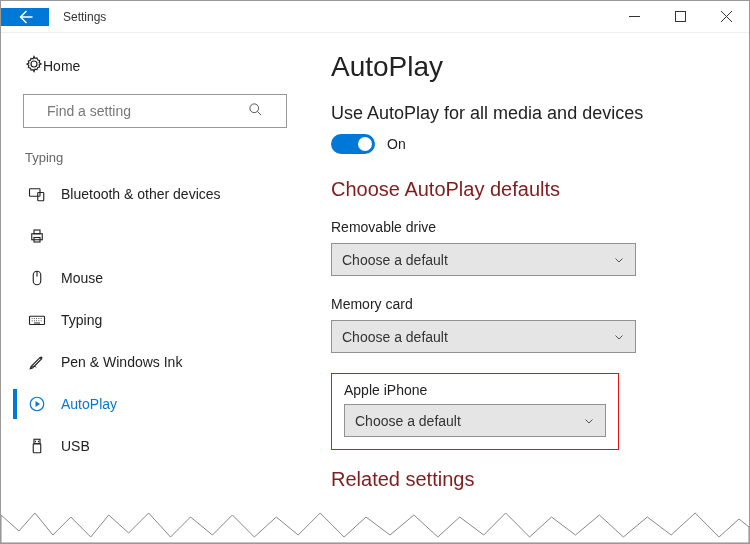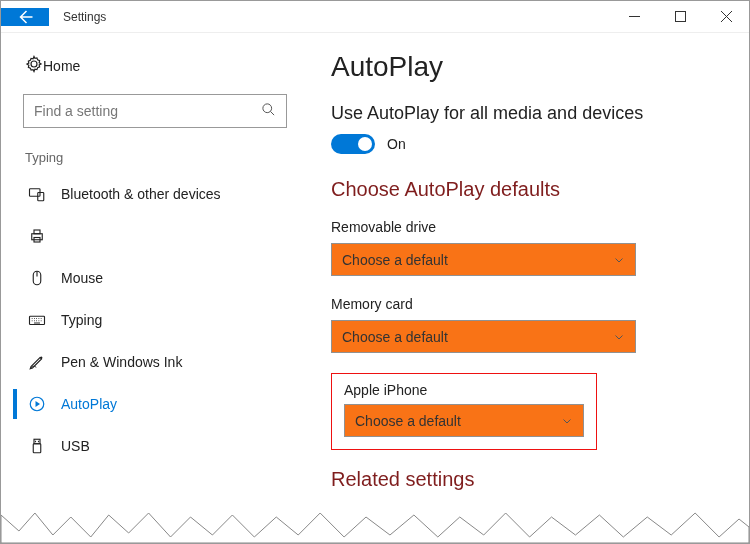--- a/index.html
+++ b/index.html
@@ -12,21 +12,21 @@
   .title-text { flex: 0 0 auto; padding: 0 14px; font-size: 12px; color: #333; display: flex; align-items: center; }
   .title-spacer { flex: 1; }
   .win-controls { display: flex; }
   .win-btn { width: 46px; display: flex; align-items: center; justify-content: center; color: #333; }
   .win-btn svg { width: 11px; height: 11px; }
   
   .body { display: flex; height: calc(100% - 32px); }
   .sidebar { width: 300px; padding: 14px 10px 0 18px; }
   .home-row { display: flex; align-items: center; gap: 0; padding: 8px 6px 16px 6px; font-size: 14px; color: #222; }
   .gear-icon svg { width: 18px; height: 18px; }
-  .search-box { border: 1px solid #999; height: 34px; display: flex; align-items: center; padding: 0 10px; margin: 2px 4px 22px 4px; }
+  .search-box { border: 1px solid #999; height: 34px; display: flex; align-items: center; padding: 0 23px; margin: 2px 4px 22px 4px; }
   .search-box input { border: none; outline: none; flex: 1; font-size: 14px; color: #555; background: transparent; }
   .search-box input::placeholder { color: #777; }
   .search-glyph svg { width: 15px; height: 15px; color: #555; }
   .section-label { font-size: 13px; color: #666; padding: 0 6px 8px 6px; }
   .nav { display: flex; flex-direction: column; }
   .nav-item { display: flex; align-items: center; gap: 14px; height: 42px; padding: 0 6px 0 8px; font-size: 14px; color: #222; cursor: default; position: relative; }
   .nav-item .nav-icon { width: 20px; display: flex; justify-content: center; color: #222; }
   .nav-item .nav-icon svg { width: 18px; height: 18px; }
   .nav-item.selected { color: #0078d7; }
   .nav-item.selected .nav-icon { color: #0078d7; }
@@ -35,24 +35,24 @@
   .main { flex: 1; padding: 18px 30px 0 30px; }
   .h1 { font-size: 28px; font-weight: 400; color: #222; margin-bottom: 20px; }
   .desc { font-size: 18px; color: #222; margin-bottom: 10px; }
   .toggle-row { display: flex; align-items: center; gap: 12px; margin-bottom: 24px; }
   .toggle { width: 44px; height: 20px; border-radius: 10px; background: #0078d7; position: relative; }
   .toggle .knob { position: absolute; right: 3px; top: 3px; width: 14px; height: 14px; border-radius: 50%; background: #fff; }
   .toggle-label { font-size: 14px; color: #222; }
   .h2 { font-size: 20px; font-weight: 400; color: #7f1d1d; margin-bottom: 18px; }
   .field-block { margin-bottom: 20px; }
   .field-label { font-size: 14px; color: #222; margin-bottom: 8px; }
-  .combo { border: 1px solid #919191; height: 33px; width: 305px; display: flex; align-items: center; padding: 0 10px; background: #f97316; }
+  .combo { border: 1px solid #919191; height: 33px; width: 305px; display: flex; align-items: center; padding: 0 10px; background: #e5e5e5; }
   .combo span { flex: 1; font-size: 14px; color: #333; }
   .combo svg { width: 12px; height: 12px; color: #555; }
-  .highlight-box { border: 1.5px solid #e11; padding: 8px 12px 12px 12px; width: 266px; margin-bottom: 18px; }
+  .highlight-box { border: 1.5px solid #e11; padding: 8px 12px 12px 12px; width: 288px; margin-bottom: 18px; }
   .highlight-box .field-label { margin-bottom: 6px; }
   .highlight-box .combo { width: 100%; }
   
   .torn { position: absolute; left: 0; right: 0; bottom: 0; height: 36px; pointer-events: none; }
   .torn svg { width: 100%; height: 100%; display: block; }
 </style>
 </head>
 <body>
 
 <div class="window">

